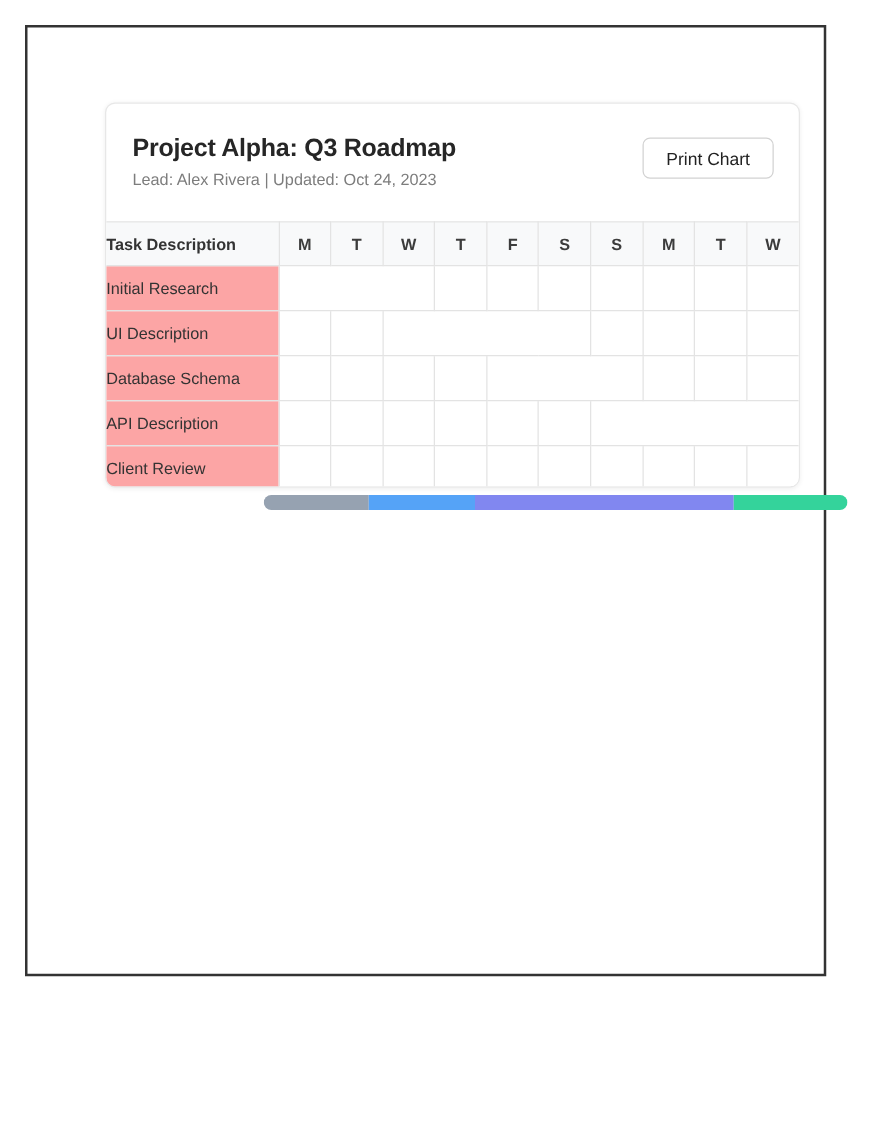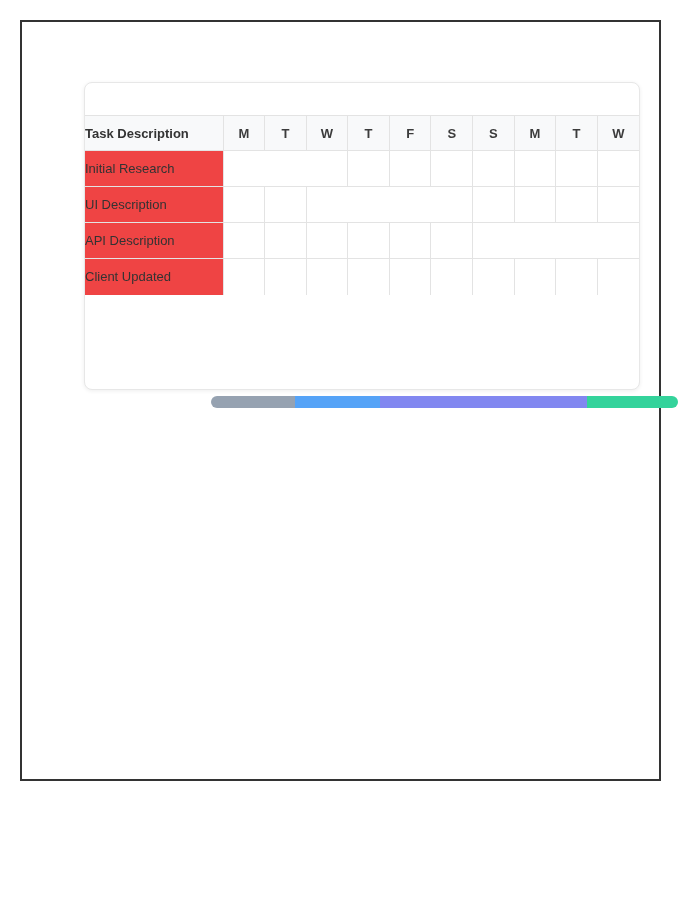--- a/index.html
+++ b/index.html
@@ -70,21 +70,20 @@
     font-family: "Liberation Sans", sans-serif;
     font-size: 14px;
     font-weight: 500;
     color: #222222;
     cursor: pointer;
   }
   table.gantt {
     width: 100%;
     border-collapse: collapse;
     table-layout: fixed;
-    margin-top: 32px;
   }
   table.gantt th, table.gantt td {
     border: 1px solid #e3e3e3;
     box-sizing: border-box;
     padding: 0;
   }
   table.gantt th:first-child, table.gantt td:first-child { border-left: none; }
   table.gantt th:last-child, table.gantt td:last-child { border-right: none; }
   table.gantt tr:last-child td { border-bottom: none; }
   th.task-th {
@@ -105,21 +104,21 @@
     font-weight: bold;
     color: #3c3c3c;
   }
   td.task-td {
     height: 36px;
     padding-left: 11px;
     font-size: 13px;
     font-weight: normal;
     color: #333333;
     text-align: left;
-    background: #ef4444;
+    background: #fca5a5;
     white-space: nowrap;
   }
   td.day-td {
     height: 36px;
     background: #ffffff;
   }
   .progress-bar {
     position: absolute;
     left: 211px;
     top: 396px;
@@ -132,20 +131,27 @@
   }
   .segment { height: 100%; }
 </style>
 </head>
 <body>
 
 <div class="page">
   <div class="frame">
 
     <div class="card">
+      <div class="card-header">
+        <div>
+          <div class="title">Project Alpha: Q3 Roadmap</div>
+          <div class="subtitle">Lead: Alex Rivera | Updated: Oct 24, 2023</div>
+        </div>
+        <button class="print-btn">Print Chart</button>
+      </div>
 
       <table class="gantt">
         <thead>
           <tr id="head-row">
             <th class="task-th">Task Description</th>
           <th class="day-th">M</th>
               <th class="day-th">T</th>
               <th class="day-th">W</th>
               <th class="day-th">T</th>
               <th class="day-th">F</th>
@@ -172,31 +178,42 @@
               <td class="task-td">UI Description</td>
               <td class="day-td"></td>
               <td class="day-td"></td>
               <td class="day-td" colspan="4"></td>
               <td class="day-td"></td>
               <td class="day-td"></td>
               <td class="day-td"></td>
               <td class="day-td"></td>
             </tr>
             <tr>
+              <td class="task-td">Database Schema</td>
+              <td class="day-td"></td>
+              <td class="day-td"></td>
+              <td class="day-td"></td>
+              <td class="day-td"></td>
+              <td class="day-td" colspan="3"></td>
+              <td class="day-td"></td>
+              <td class="day-td"></td>
+              <td class="day-td"></td>
+            </tr>
+            <tr>
               <td class="task-td">API Description</td>
               <td class="day-td"></td>
               <td class="day-td"></td>
               <td class="day-td"></td>
               <td class="day-td"></td>
               <td class="day-td"></td>
               <td class="day-td"></td>
               <td class="day-td" colspan="4"></td>
             </tr>
             <tr>
-              <td class="task-td">Client Updated</td>
+              <td class="task-td">Client Review</td>
               <td class="day-td"></td>
               <td class="day-td"></td>
               <td class="day-td"></td>
               <td class="day-td"></td>
               <td class="day-td"></td>
               <td class="day-td"></td>
               <td class="day-td"></td>
               <td class="day-td"></td>
               <td class="day-td"></td>
               <td class="day-td"></td>

